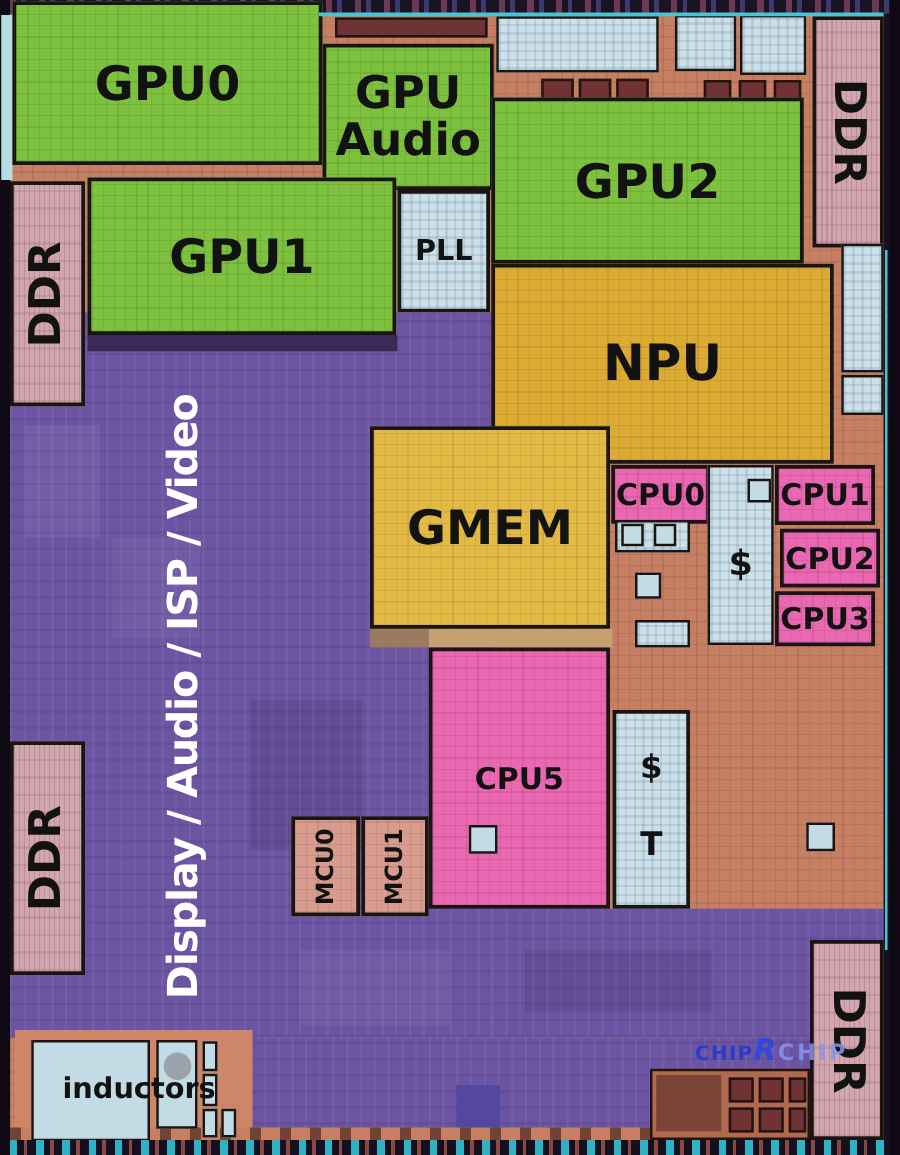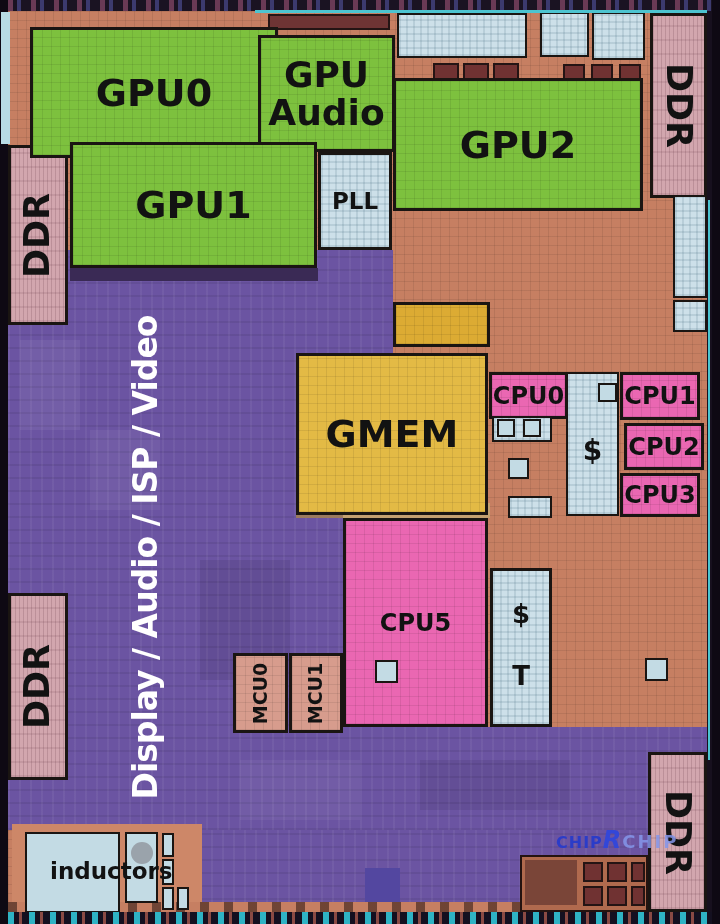--- a/index.html
+++ b/index.html
@@ -102,40 +102,43 @@
   <div class="b blk thin blue txb" style="left:592px;top:12px;width:53px;height:48px;"></div>
 
   <div class="b" style="left:268px;top:14px;width:122px;height:16px;background:#6e3434;border:2px solid #241414;"></div>
   <div class="b cell" style="left:433px;top:63px;width:26px;height:17px;"></div>
   <div class="b cell" style="left:463px;top:63px;width:26px;height:17px;"></div>
   <div class="b cell" style="left:493px;top:63px;width:26px;height:17px;"></div>
   <div class="b cell" style="left:563px;top:64px;width:22px;height:17px;"></div>
   <div class="b cell" style="left:591px;top:64px;width:22px;height:17px;"></div>
   <div class="b cell" style="left:619px;top:64px;width:22px;height:17px;"></div>
 
-  <div class="b blk green tx" style="left:10px;top:27px;width:248px;height:131px;margin-left:20px;">
+  <div class="b blk green tx" style="left:10px;top:1px;width:248px;height:131px;">
     <span class="lbl f38">GPU0</span>
   </div>
   <div class="b blk green tx" style="left:258px;top:35px;width:137px;height:117px;flex-direction:column;gap:2px;">
     <span class="lbl f36">GPU</span>
     <span class="lbl f36">Audio</span>
   </div>
   <div class="b blk green tx" style="left:70px;top:142px;width:247px;height:126px;">
     <span class="lbl f38">GPU1</span>
   </div>
   <div class="b blk green tx" style="left:393px;top:78px;width:250px;height:133px;">
     <span class="lbl f38">GPU2</span>
   </div>
 
   <div class="b blk blue txb" style="left:318px;top:152px;width:74px;height:98px;">
     <span class="lbl f23">PLL</span>
   </div>
 
   <div class="b blk gold tx" style="left:393px;top:302px;width:97px;height:45px;"></div>
-  <div class="b blk gold2 tx" style="left:296px;top:341px;width:192px;height:162px;margin-top:12px;">
+  <div class="b blk gold tx" style="left:393px;top:211px;width:274px;height:160px;">
+    <span class="lbl f40">NPU</span>
+  </div>
+  <div class="b blk gold2 tx" style="left:296px;top:341px;width:192px;height:162px;">
     <span class="lbl f38">GMEM</span>
   </div>
 
   <div class="b blk thin blue txb" style="left:673px;top:195px;width:34px;height:103px;"></div>
   <div class="b blk thin blue txb" style="left:673px;top:300px;width:34px;height:32px;"></div>
 
   <div class="b blk pink tx" style="left:489px;top:372px;width:79px;height:47px;">
     <span class="lbl f24">CPU0</span>
   </div>
   <div class="b blk pink tx" style="left:620px;top:372px;width:80px;height:48px;">

